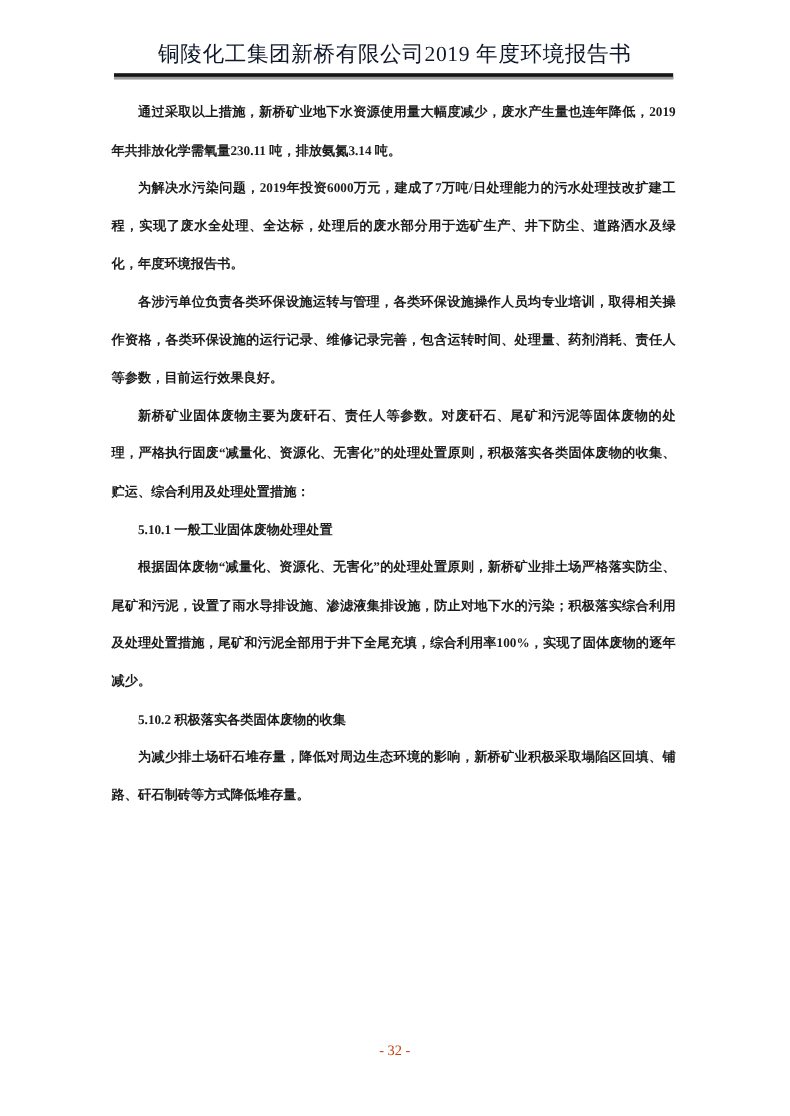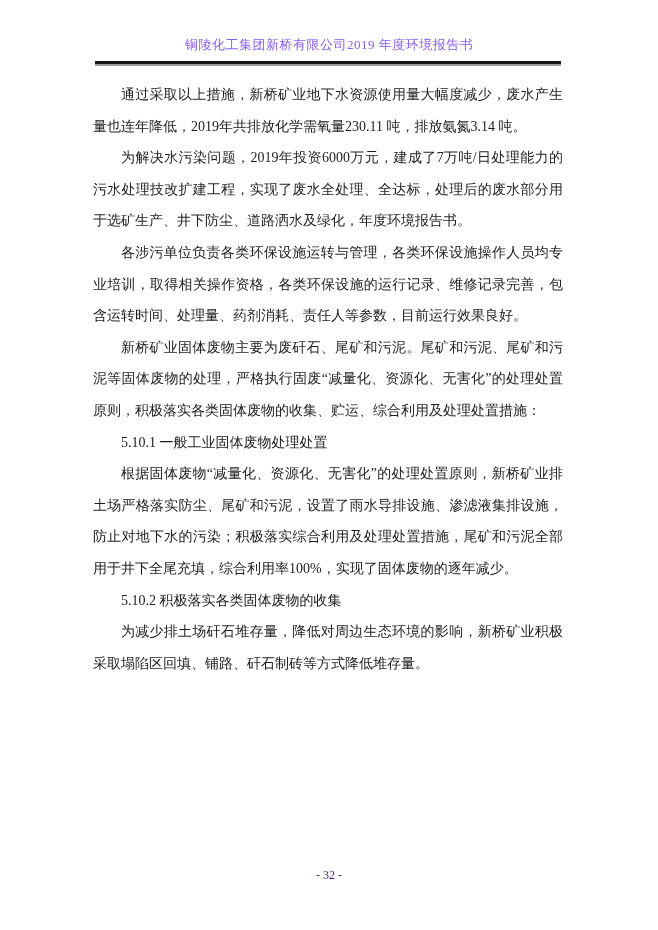--- a/index.html
+++ b/index.html
@@ -15,24 +15,24 @@
     overflow: hidden;
     font-family: "Liberation Serif", "DejaVu Serif", serif;
     color: #1d1d1d;
   }
   .header-title {
     position: absolute;
     top: 36px;
     left: 0;
     right: 0;
     text-align: center;
-    font-size: 13px;
+    font-size: 18px;
     line-height: 18px;
     letter-spacing: 0.5px;
-    color: #8b5cf6;
+    color: #0f172a;
     white-space: nowrap;
   }
   .header-rule {
     position: absolute;
     top: 61px;
     left: 95px;
     width: 466px;
     height: 3px;
     background: #161616;
     border-bottom: 2px solid #9b9b9b;
@@ -46,48 +46,48 @@
     line-height: 31.6px;
     text-align: justify;
     text-justify: inter-ideograph;
     color: #1d1d1d;
   }
   .doc-body .para,
   .doc-body .heading {
     margin: 0;
     padding: 0;
     text-indent: 2em;
-    font-weight: normal;
-    font-size: 14px;
+    font-weight: bold;
+    font-size: 11px;
   }
   .page-number {
     position: absolute;
     top: 866px;
     left: 0;
     right: 0;
     text-align: center;
     font-size: 12px;
     line-height: 18px;
-    color: #4c1d95;
+    color: #c2410c;
   }
 </style>
 </head>
 <body>
 
 <div class="page">
 
   <div class="header-title">铜陵化工集团新桥有限公司2019 年度环境报告书</div>
 
   <div class="header-rule"></div>
 
   <div class="doc-body">
     <p class="para">通过采取以上措施，新桥矿业地下水资源使用量大幅度减少，废水产生量也连年降低，2019年共排放化学需氧量230.11 吨，排放氨氮3.14 吨。</p>
     <p class="para">为解决水污染问题，2019年投资6000万元，建成了7万吨/日处理能力的污水处理技改扩建工程，实现了废水全处理、全达标，处理后的废水部分用于选矿生产、井下防尘、道路洒水及绿化，年度环境报告书。</p>
     <p class="para">各涉污单位负责各类环保设施运转与管理，各类环保设施操作人员均专业培训，取得相关操作资格，各类环保设施的运行记录、维修记录完善，包含运转时间、处理量、药剂消耗、责任人等参数，目前运行效果良好。</p>
-    <p class="para">新桥矿业固体废物主要为废矸石、尾矿和污泥。尾矿和污泥、尾矿和污泥等固体废物的处理，严格执行固废“减量化、资源化、无害化”的处理处置原则，积极落实各类固体废物的收集、贮运、综合利用及处理处置措施：</p>
+    <p class="para">新桥矿业固体废物主要为废矸石、责任人等参数。对废矸石、尾矿和污泥等固体废物的处理，严格执行固废“减量化、资源化、无害化”的处理处置原则，积极落实各类固体废物的收集、贮运、综合利用及处理处置措施：</p>
     <p class="heading">5.10.1 一般工业固体废物处理处置</p>
     <p class="para">根据固体废物“减量化、资源化、无害化”的处理处置原则，新桥矿业排土场严格落实防尘、尾矿和污泥，设置了雨水导排设施、渗滤液集排设施，防止对地下水的污染；积极落实综合利用及处理处置措施，尾矿和污泥全部用于井下全尾充填，综合利用率100%，实现了固体废物的逐年减少。</p>
     <p class="heading">5.10.2 积极落实各类固体废物的收集</p>
     <p class="para">为减少排土场矸石堆存量，降低对周边生态环境的影响，新桥矿业积极采取塌陷区回填、铺路、矸石制砖等方式降低堆存量。</p>
   </div>
 
   <div class="page-number">- 32 -</div>
 
 </div>
 

